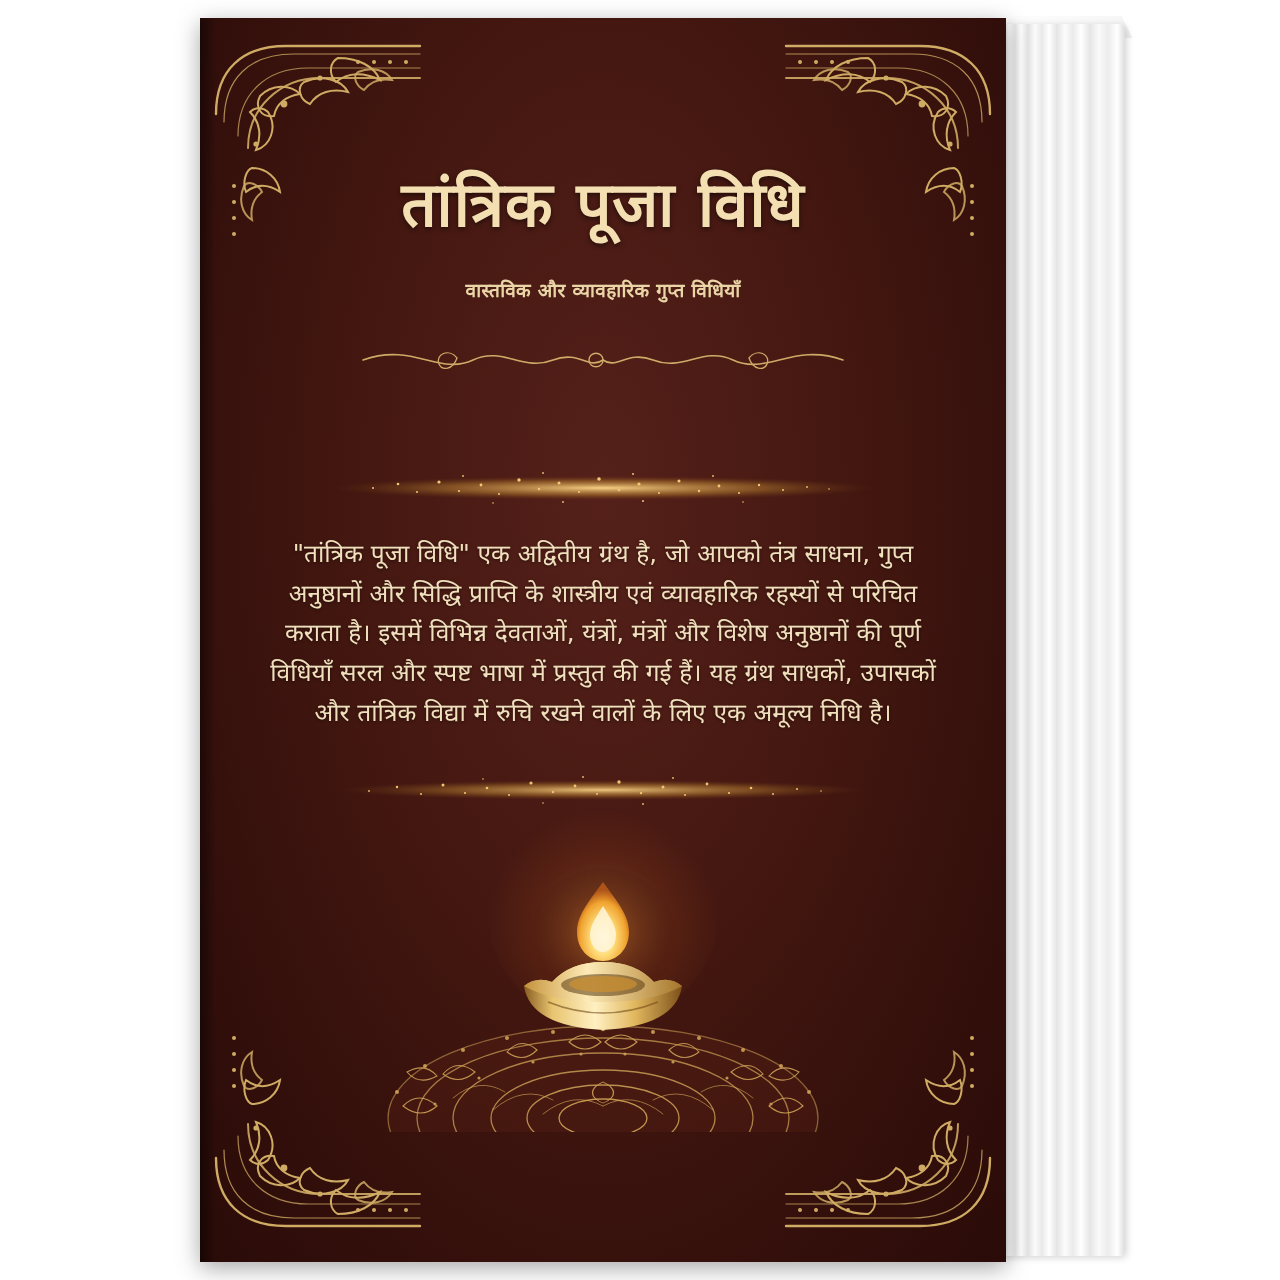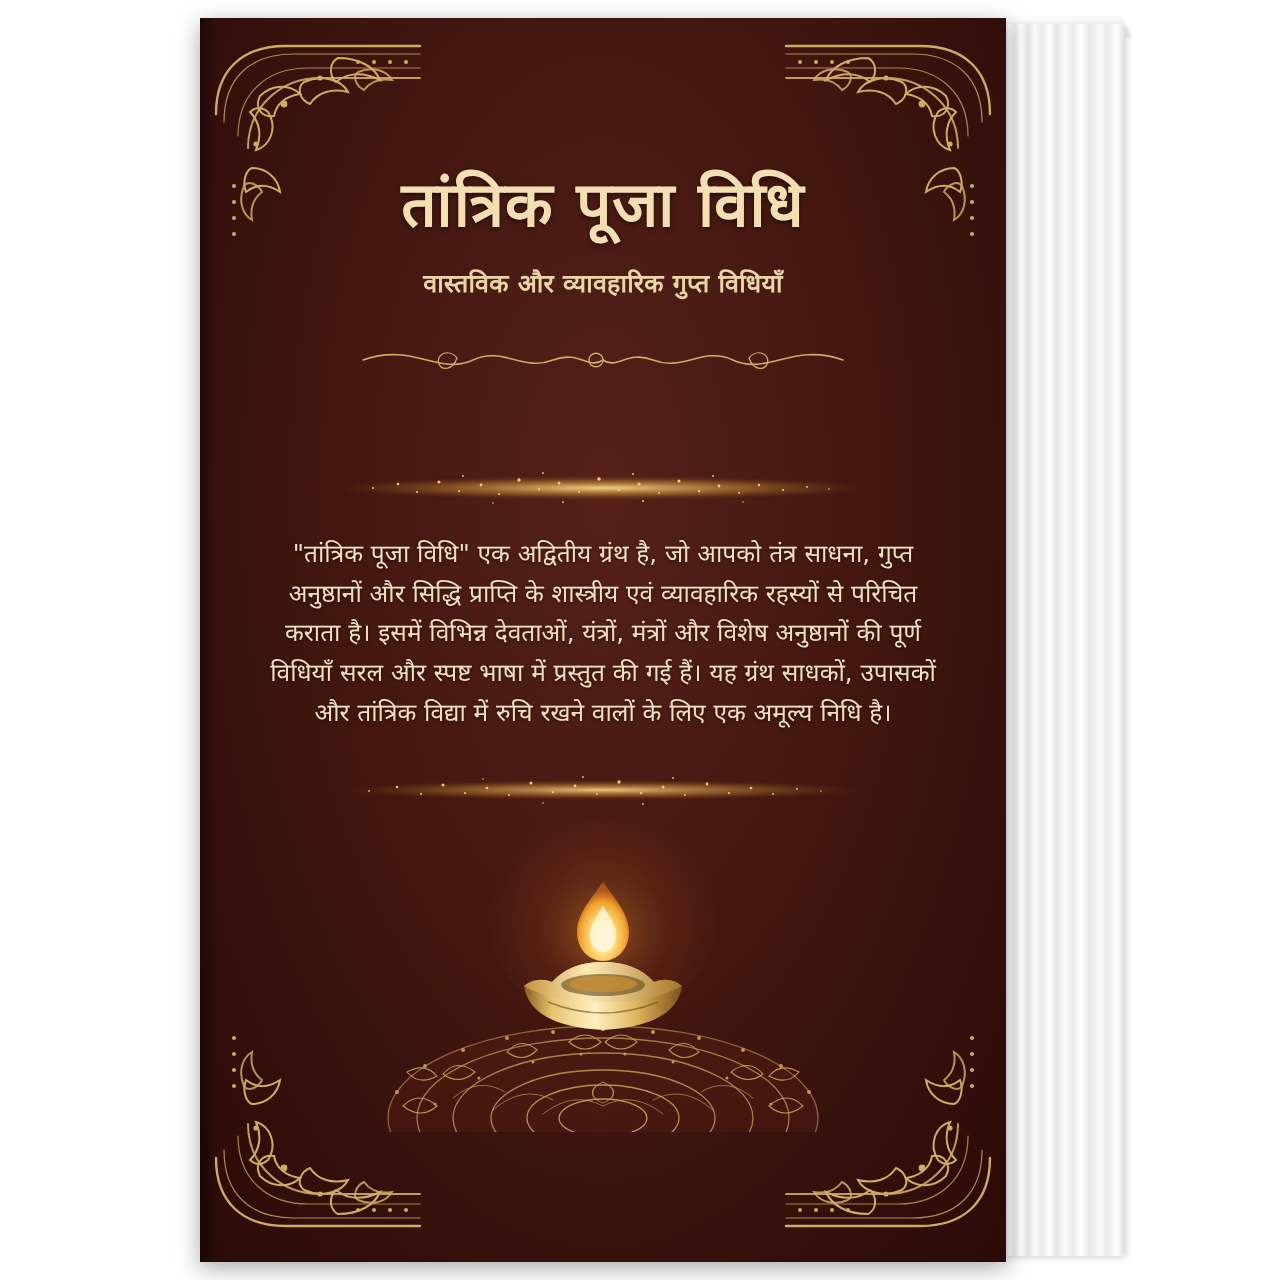--- a/index.html
+++ b/index.html
@@ -90,23 +90,23 @@
   .title {
     font-family: "DejaVu Sans", sans-serif;
     font-size: 62px;
     line-height: 1.18;
     letter-spacing: 1px;
     color: #f3dfb1;
     text-shadow: 0 2px 5px rgba(0,0,0,.5);
     margin: 0;
   }
   .subtitle {
-    margin-top: 24px;
+    margin-top: 36px;
     font-family: "DejaVu Sans", sans-serif;
-    font-size: 25px;
+    font-size: 19px;
     font-weight: bold;
     color: #e9d5a6;
     letter-spacing: .3px;
   }
 
   .flourish {
     position: absolute;
     left: 50%;
     top: 318px;
     transform: translateX(-50%);

